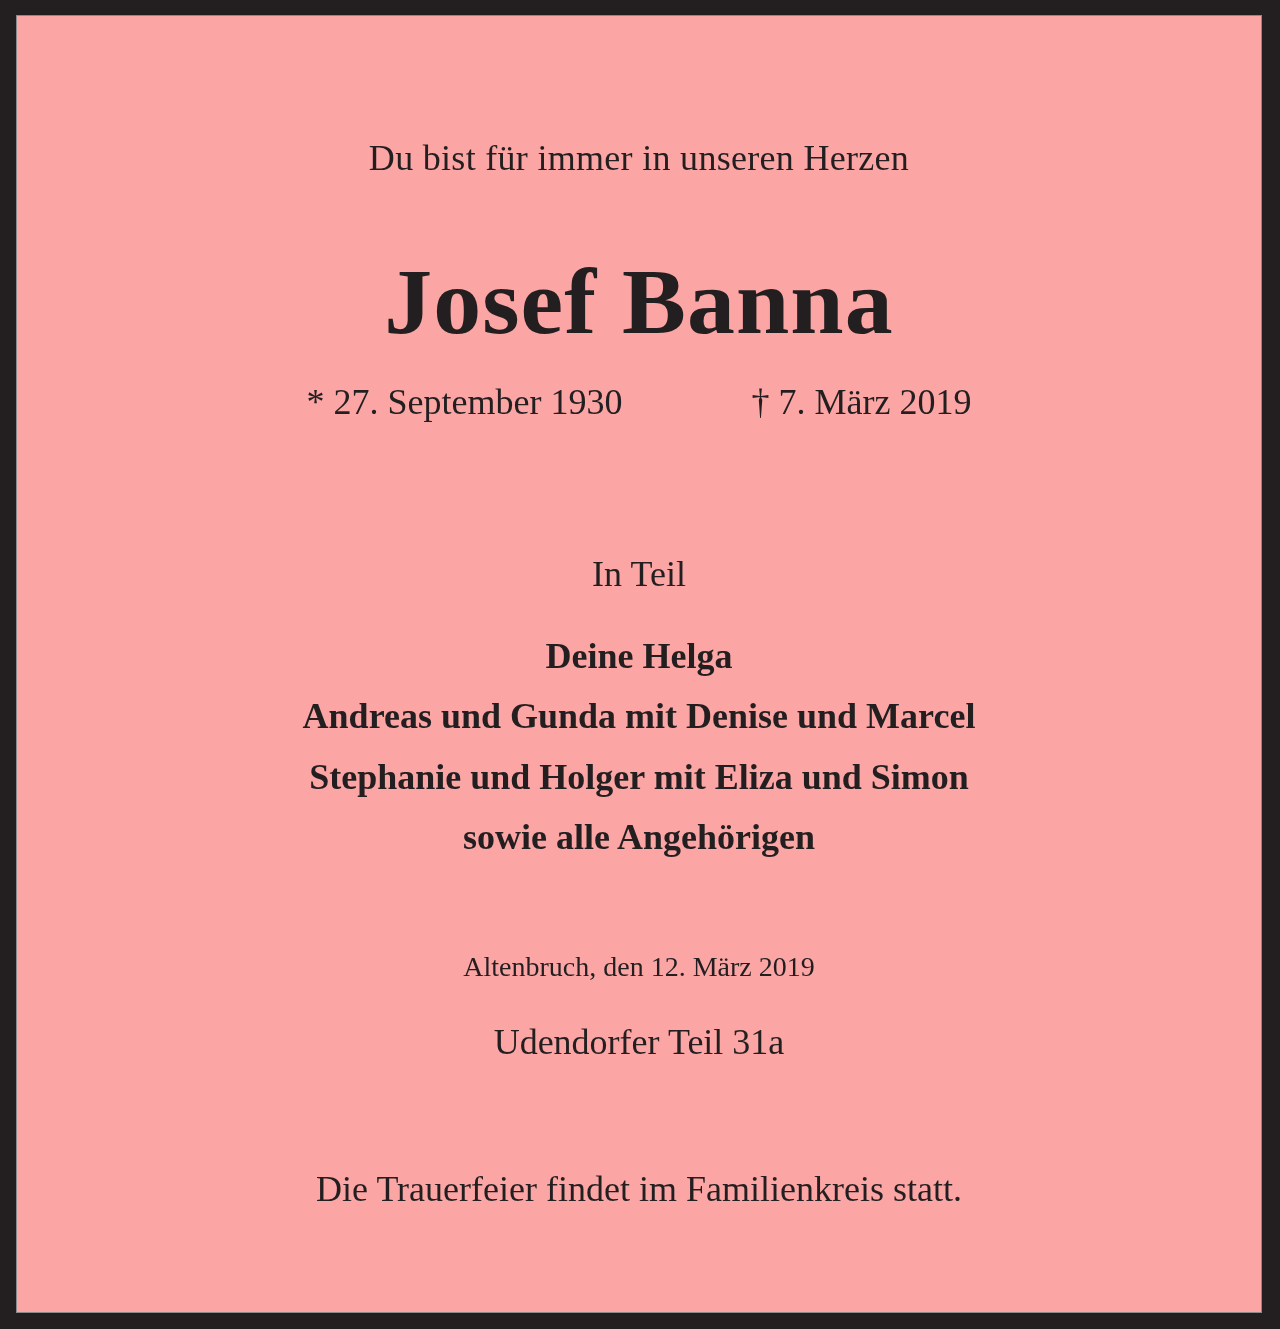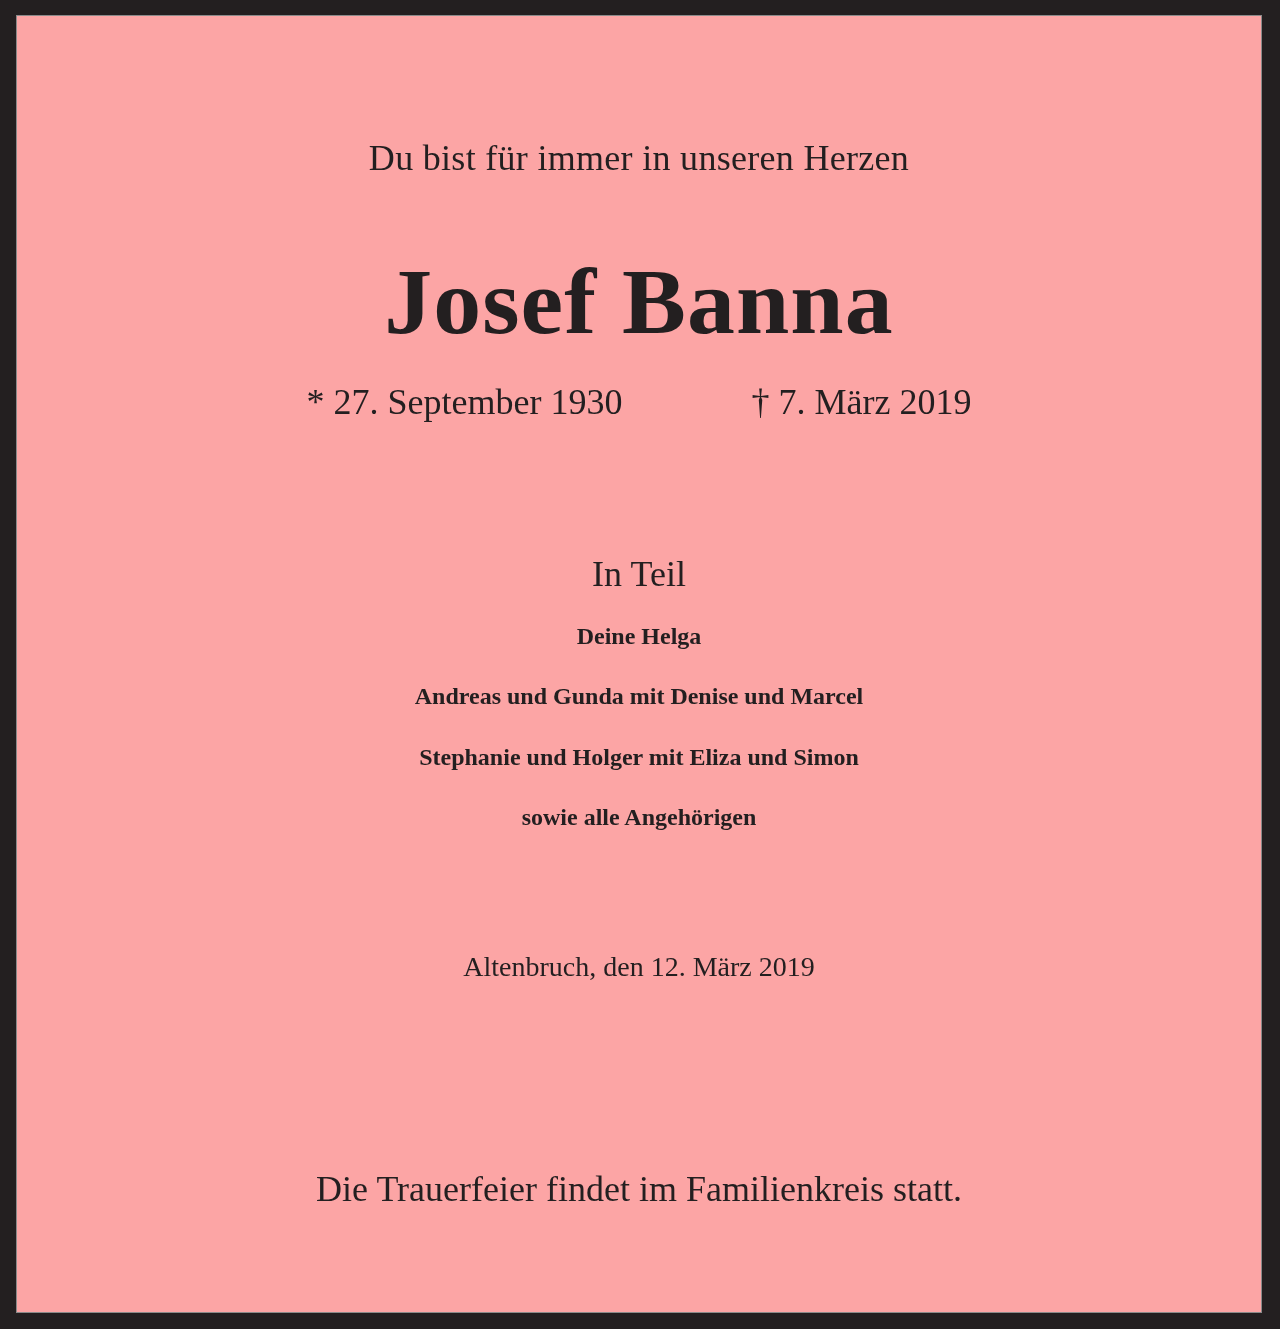--- a/index.html
+++ b/index.html
@@ -50,23 +50,24 @@
       font-size: 36px;
       font-family: "Liberation Serif", "DejaVu Serif", serif;
     }
     .dates .birth { margin-right: 120px; }
     .in-liebe {
       top: 538px;
       font-size: 36px;
       font-family: "Liberation Serif", "DejaVu Serif", serif;
     }
     .mourner {
-      font-size: 24px;
+      font-size: 36px;
       font-weight: bold;
       font-family: "Liberation Serif", "DejaVu Serif", serif;
+      margin-top: 12px;
     }
     .place-date {
       top: 936px;
       font-size: 28px;
       font-family: "Liberation Serif", "DejaVu Serif", serif;
     }
     .address {
       top: 1006px;
       font-size: 36px;
       font-family: "Liberation Serif", "DejaVu Serif", serif;
@@ -86,14 +87,15 @@
   <div class="line dates">
     <span class="birth">* 27. September 1930</span>
     <span class="death">† 7. März 2019</span>
   </div>
   <div class="line in-liebe">In Teil</div>
   <div class="line mourner" style="top:608px;">Deine Helga</div>
   <div class="line mourner" style="top:668px;">Andreas und Gunda mit Denise und Marcel</div>
   <div class="line mourner" style="top:729px;">Stephanie und Holger mit Eliza und Simon</div>
   <div class="line mourner" style="top:789px;">sowie alle Angehörigen</div>
   <div class="line place-date">Altenbruch, den 12. März 2019</div>
+  <div class="line address">Udendorfer Teil 31a</div>
   <div class="line ceremony">Die Trauerfeier findet im Familienkreis statt.</div>
 </div>
 
 </body></html>

